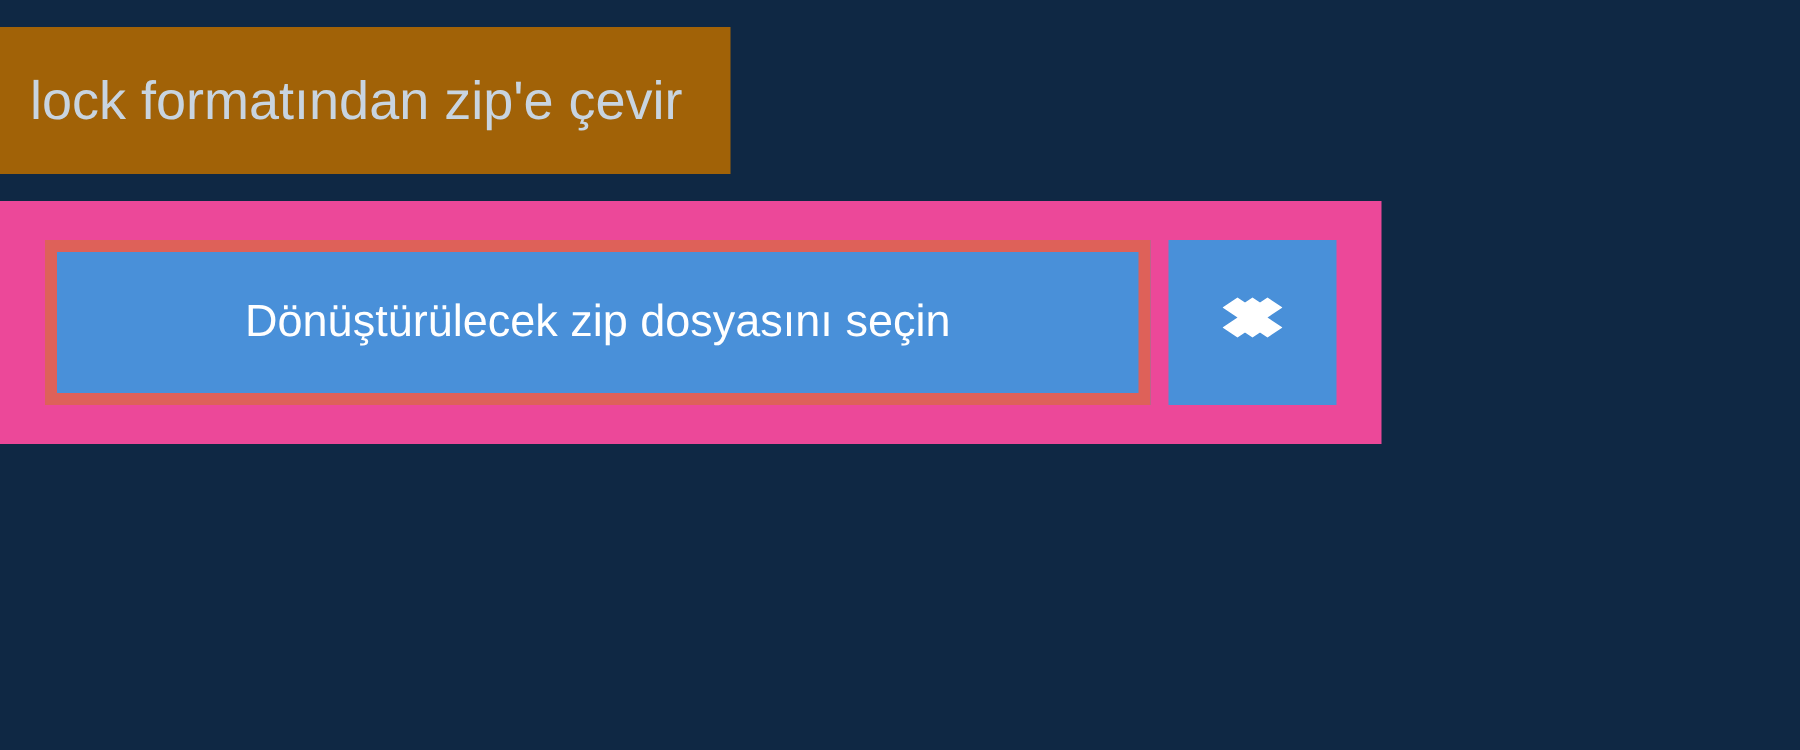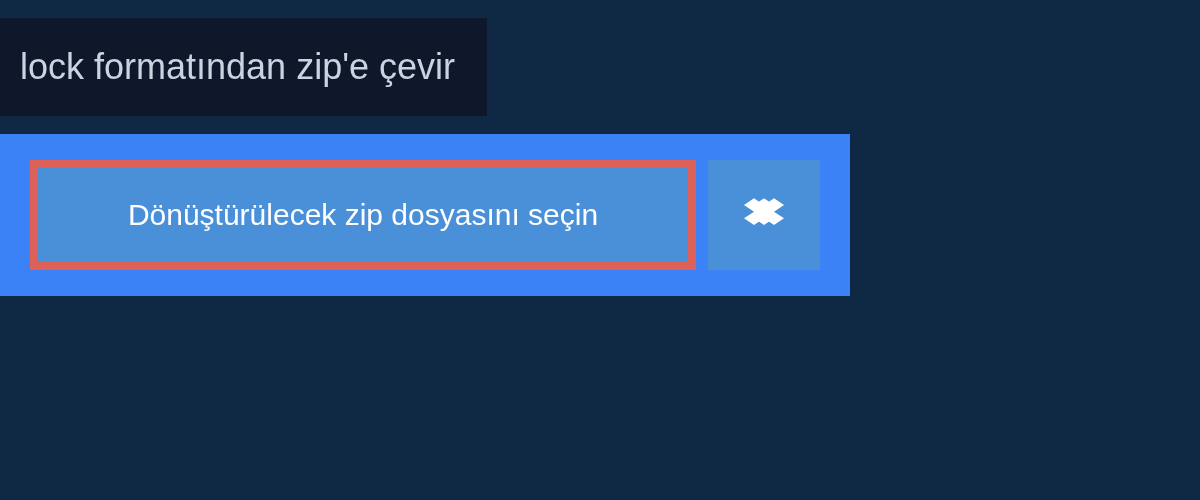--- a/index.html
+++ b/index.html
@@ -8,37 +8,37 @@
       box-sizing: border-box;
     }
     body {
       width: 1200px;
       height: 500px;
       background: #0f2844;
       font-family: -apple-system, BlinkMacSystemFont, "Segoe UI", Arial, sans-serif;
       overflow: hidden;
     }
     .header-tab {
-      background: #0f172a;
+      background: #a16207;
       display: inline-block;
       padding: 28px 32px 28px 20px;
       margin-top: 18px;
     }
     .header-title {
       color: #c8d4e0;
       font-size: 36px;
       font-weight: 400;
     }
     .upload-container {
-      background: #3b82f6;
+      background: #ec4899;
       margin: 18px 0 0 0;
       padding: 26px 30px;
       display: flex;
       gap: 12px;
-      width: 850px;
+      width: 921px;
     }
     .select-file-button {
       background: #4990d9;
       border: 8px solid #de6159;
       color: #ffffff;
       font-size: 30px;
       font-weight: 400;
       padding: 30px 28px;
       cursor: pointer;
       display: flex;

